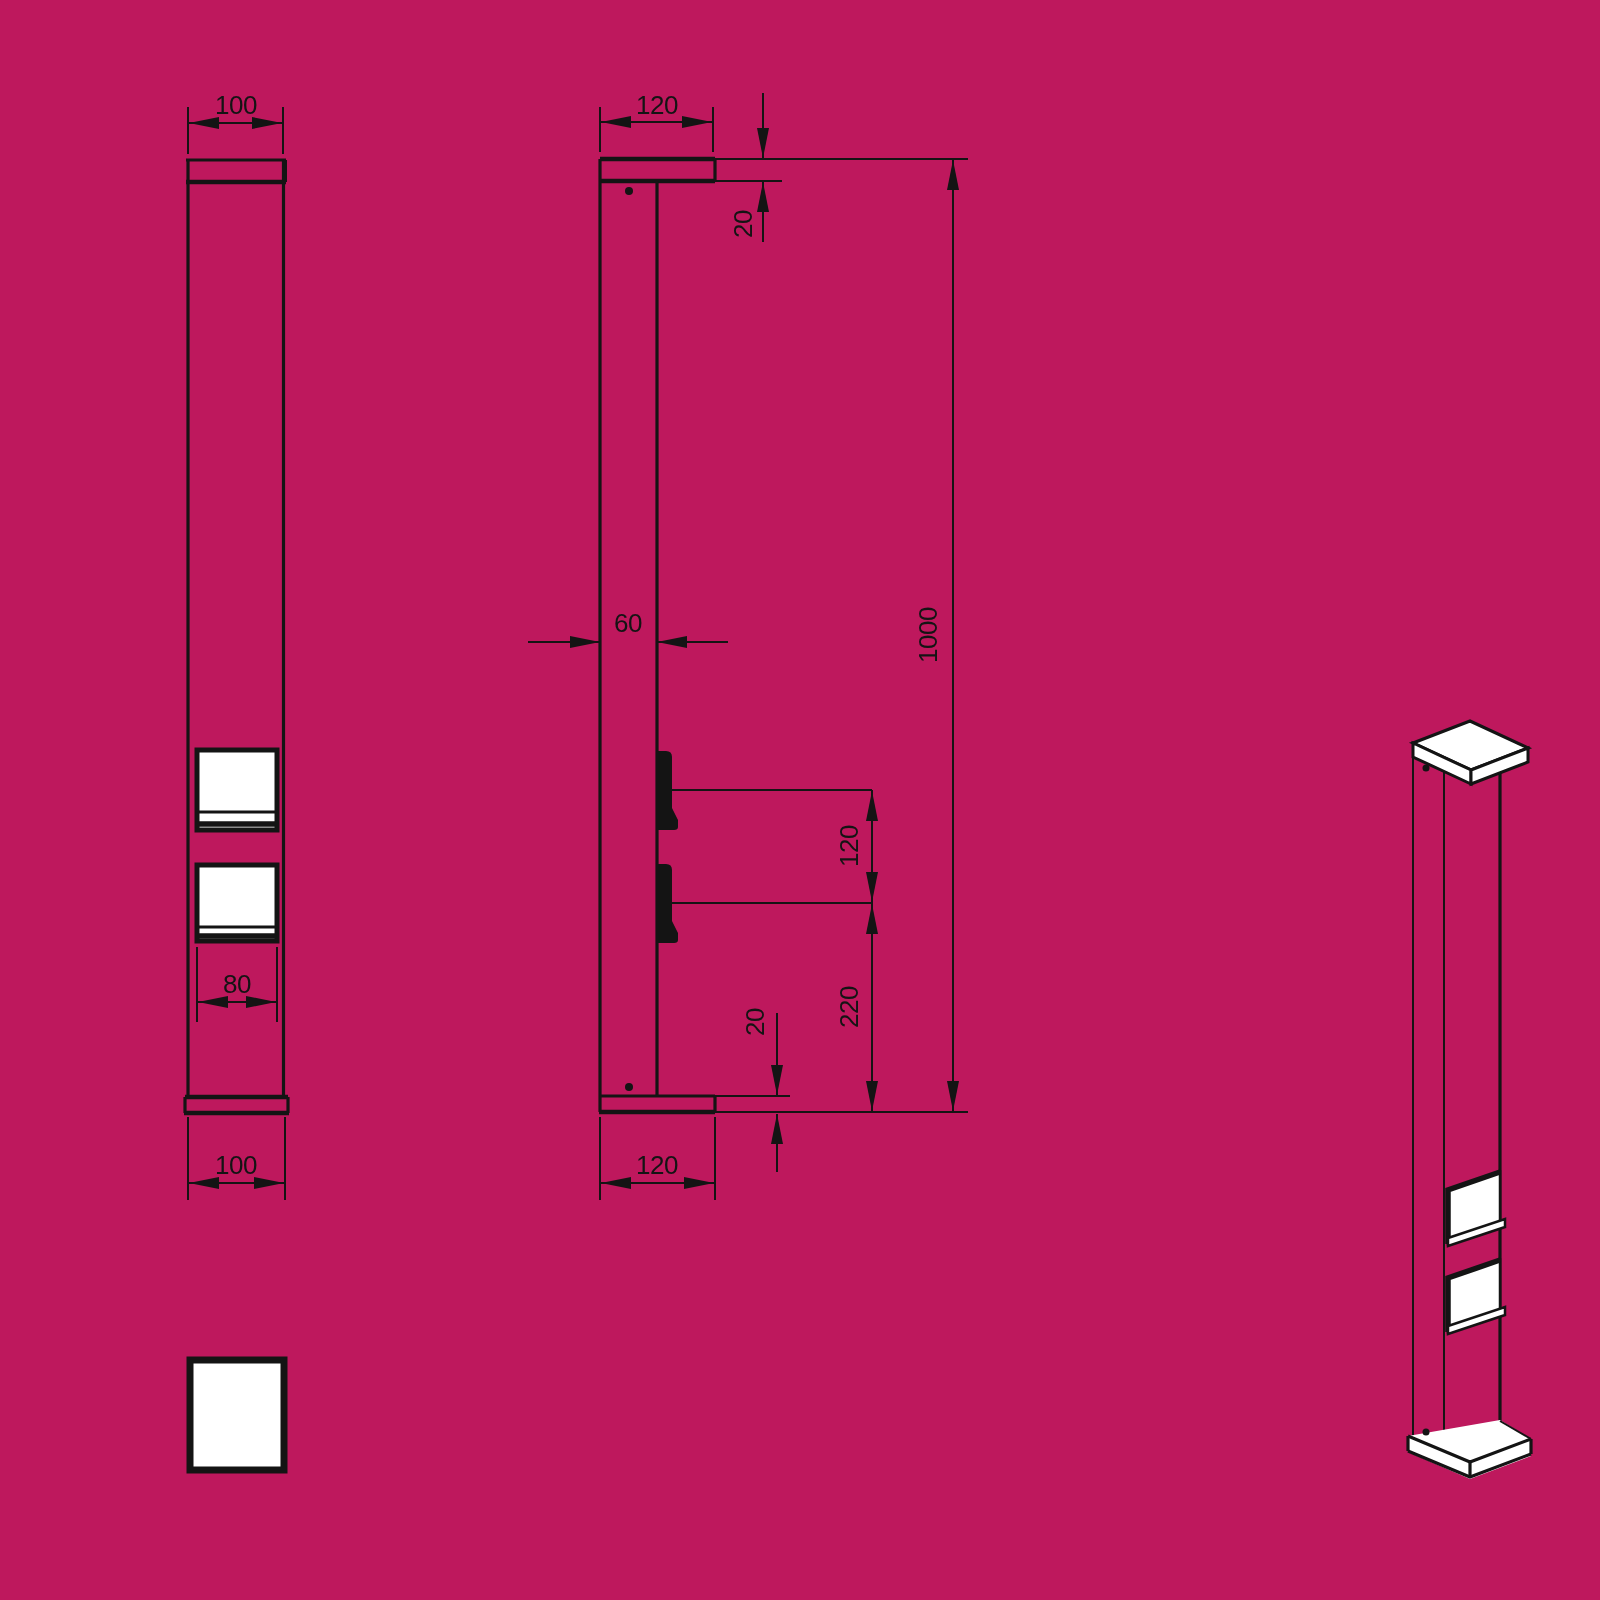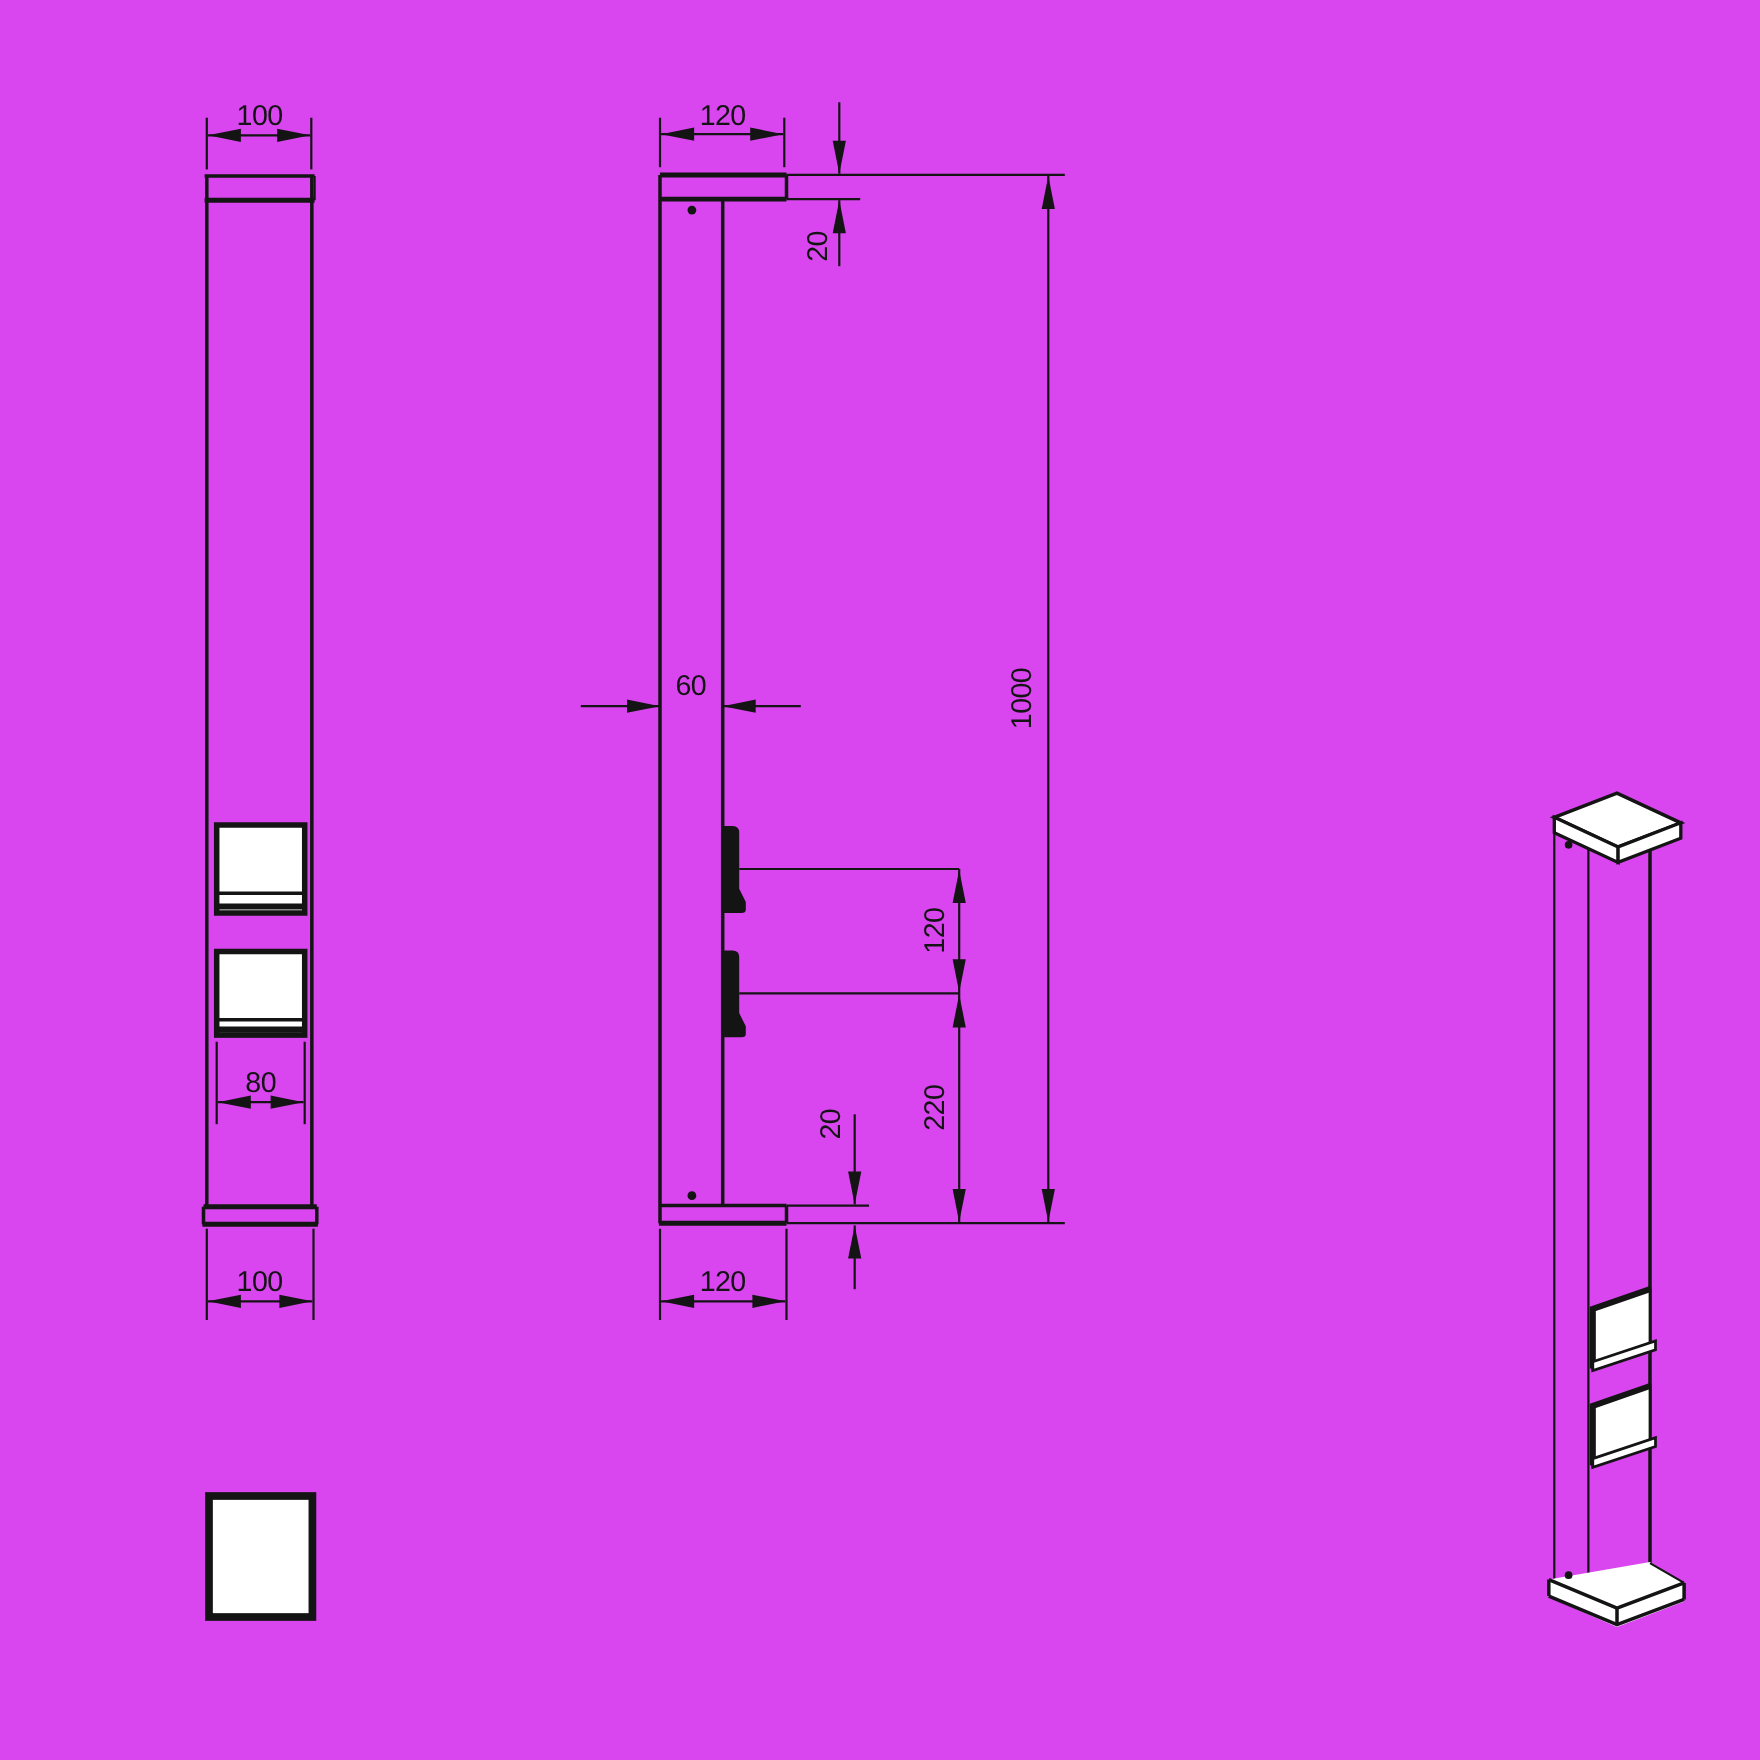--- a/index.html
+++ b/index.html
@@ -1,16 +1,16 @@
 <!DOCTYPE html>
 <html><head>
 <meta charset="utf-8">
 <style>
   html,body{margin:0;padding:0;background:#ffffff;}
-  .canvas{width:1600px;height:1600px;background:#d946ef;position:relative;overflow:hidden;}
+  .canvas{width:1600px;height:1600px;background:#be185d;position:relative;overflow:hidden;}
   svg{position:absolute;left:0;top:0;}
   svg text{
     font-family:"Liberation Sans","DejaVu Sans",sans-serif;
     font-size:26px;
     fill:#141414;
     letter-spacing:-0.5px;
   }
   .ln{stroke:#141414;fill:none;}
   .thin{stroke-width:2;}
   .med{stroke-width:3.2;}

